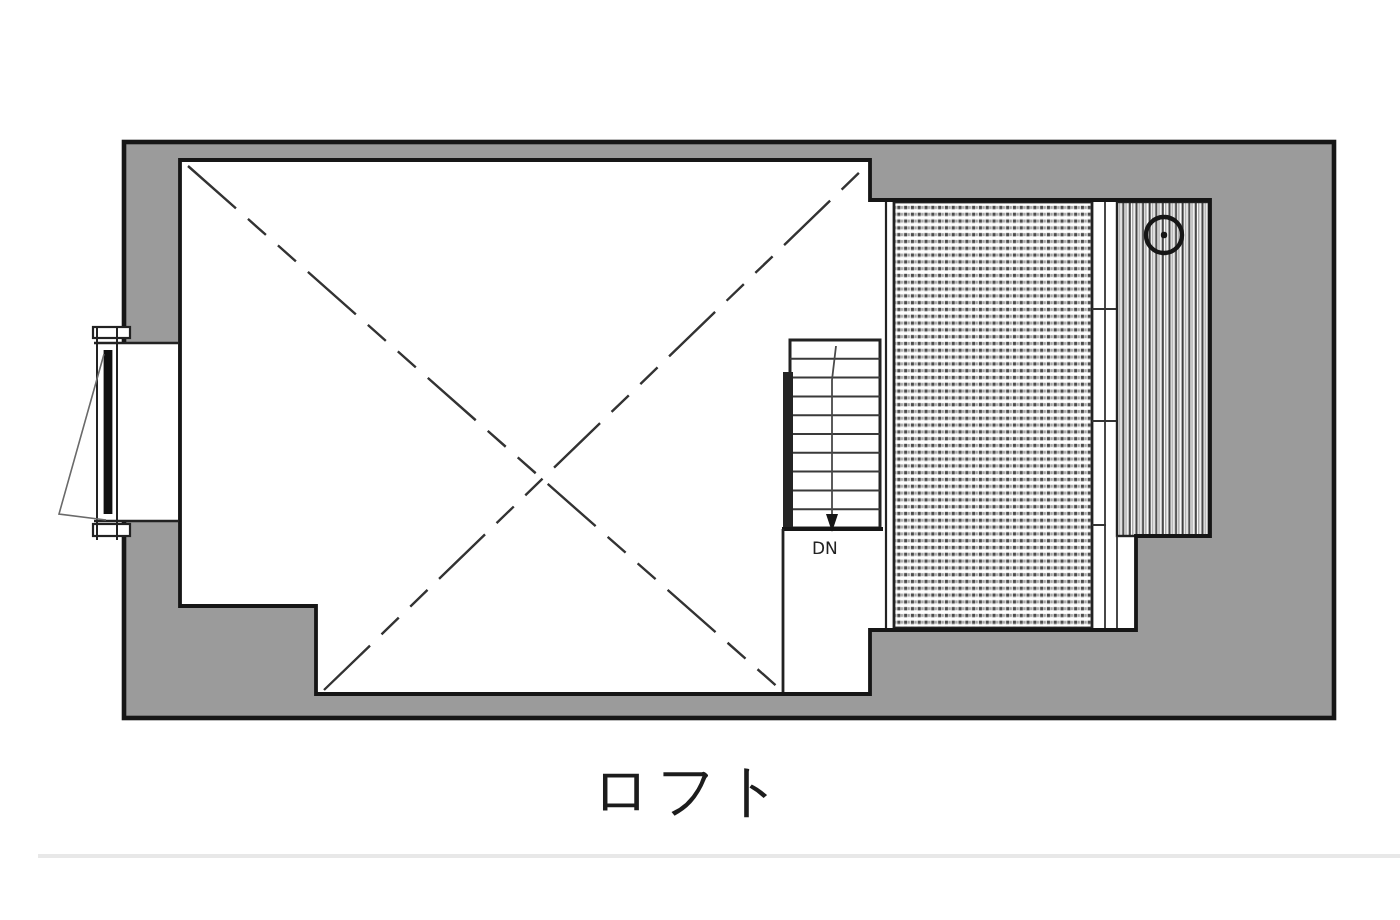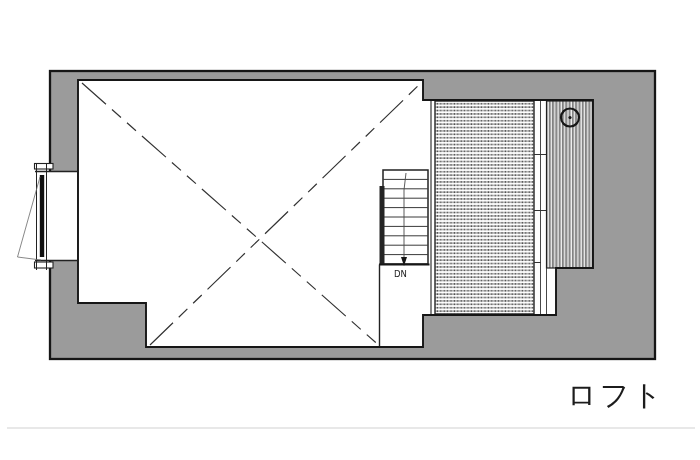--- a/index.html
+++ b/index.html
@@ -10,25 +10,25 @@
     --swing-line:#6a6a6a;
     --caption-text:#1c1c1c;
     --page-divider:#e8e8e8;
   }
   html,body{margin:0;padding:0;}
   body{
     width:700px;height:460px;background:#ffffff;
     font-family:"DejaVu Sans","Liberation Sans",sans-serif;
     position:relative;overflow:hidden;
   }
-  .stage{position:absolute;left:1px;top:0;width:664px;height:460px;}
+  .stage{position:absolute;left:13px;top:0;width:664px;height:460px;}
   svg{position:absolute;left:0;top:0;}
   .caption{
     position:absolute;left:0;right:0;top:376px;
-    text-align:right;
+    text-align:center;
     font-size:29px;letter-spacing:3px;
     color:var(--caption-text);
     font-weight:500;
   }
   .page-divider{
     position:absolute;left:6px;top:427px;width:688px;height:2px;
     background:var(--page-divider);
   }
   .dn-text{
     font-size:8.5px;fill:var(--line-dark);

